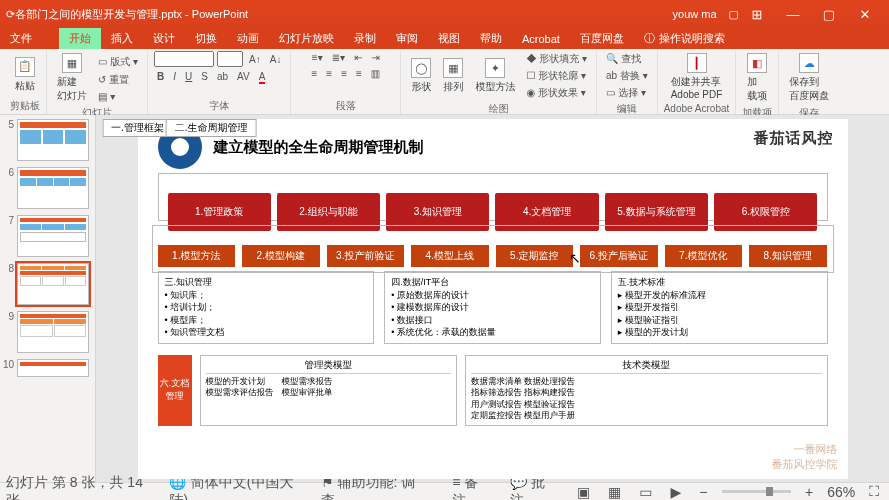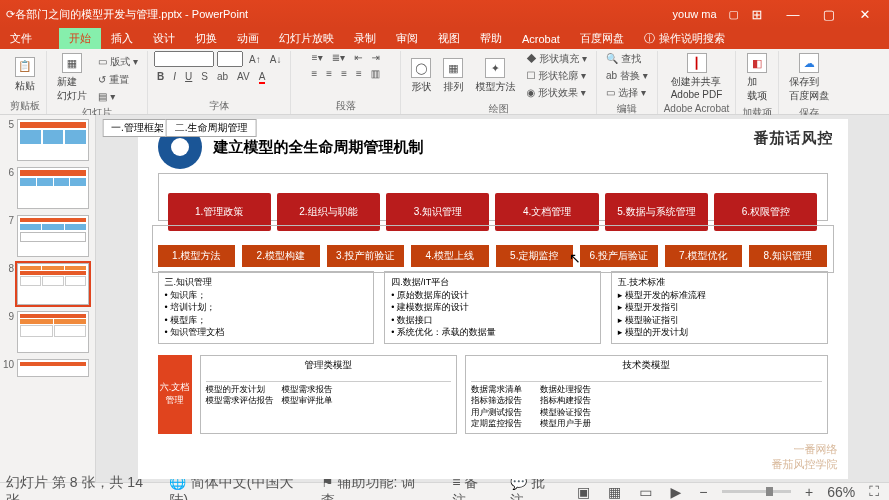--- a/index.html
+++ b/index.html
@@ -65,21 +65,21 @@
 .row2 { left: 20px; top: 126px; right: 20px; }
 .row2 .box-o2 { flex: 1; border-right:1px solid #fff; }
 
 .row3 { left: 20px; top: 152px; right: 20px; gap: 10px; }
 .panel { border: 1px solid #bbb; padding: 4px 6px; font-size: 9px; line-height: 1.4; flex:1; }
 .panel .pt { font-size: 9px; }
 
 .row4 { left: 20px; top: 236px; right: 20px; gap: 8px; align-items: stretch; }
 .doc-badge { width: 34px; background: #e0441e; color:#fff; font-size:9px; display:flex; align-items:center; justify-content:center; text-align:center; padding:9px; }
 .doc-panel { border:1px solid #bbb; padding:3px 5px; font-size:8.5px; line-height:1.35; }
-.doc-head { font-size:9.5px; text-align:center; border-bottom:1px solid #ccc; margin-bottom:2px; padding-bottom:9px; }
+.doc-head { font-size:9.5px; text-align:center; border-bottom:1px solid #ccc; margin-bottom:2px; padding-bottom:1px; }
 
 .watermark { position: absolute; right: 10px; bottom: 8px; color: #d8b89a; font-size: 11px; text-align: right; line-height:1.3; }
 
 .frame { position:absolute; border:1px solid #bbb; }
 
 
 .status { height: 18px; background: #f3f2f1; border-top: 1px solid #d6d6d6; display: flex; align-items: center; font-size: 14px; color: #555; padding: 0 6px; gap: 10px; }
 .status .sp { flex: 1; }
 .status .vbtn { padding: 0 4px; cursor: pointer; }
 .zoom-track { width: 70px; height: 3px; background: #ccc; position: relative; }
@@ -399,21 +399,21 @@
                 <div>模型需求评估报告</div>
               </div>
             <div>
                 <div>模型需求报告</div>
                 <div>模型审评批单</div>
               </div>
           </div>
         </div>
         <div class="doc-panel" style="flex:2;">
           <div class="doc-head">技术类模型</div>
-          <div style="display:flex;gap:18px;">
+          <div style="display:flex;gap:2px;">
             <div>
                 <div>数据需求清单</div>
                 <div>指标筛选报告</div>
                 <div>用户测试报告</div>
                 <div>定期监控报告</div>
               </div>
             <div>
                 <div>数据处理报告</div>
                 <div>指标构建报告</div>
                 <div>模型验证报告</div>

